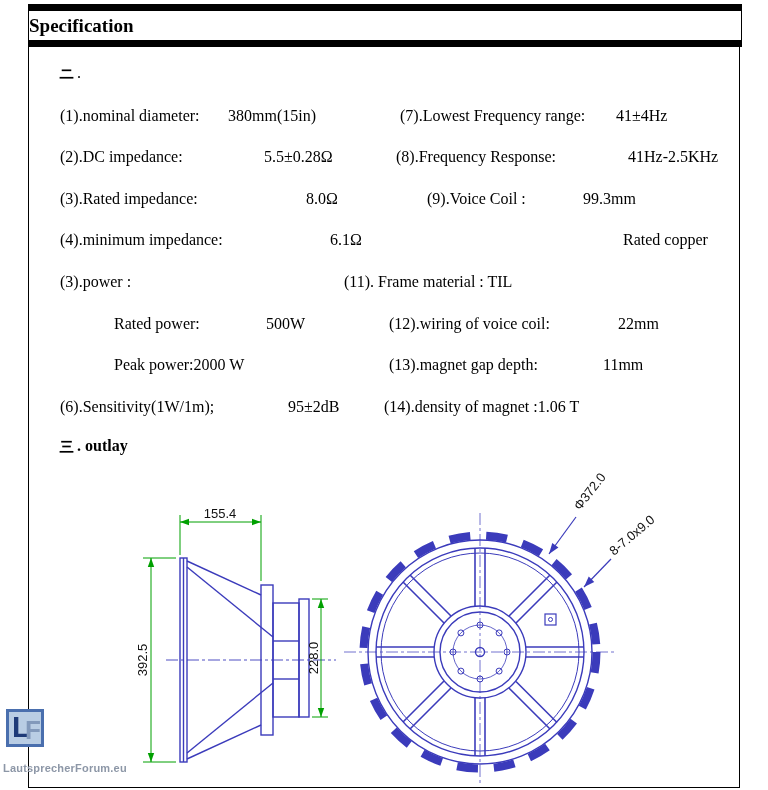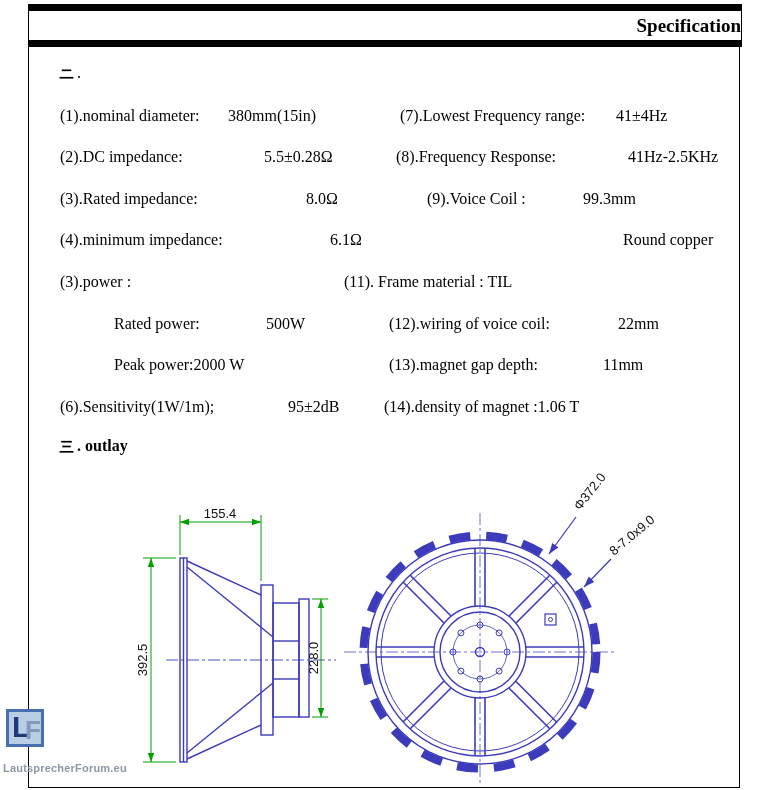--- a/index.html
+++ b/index.html
@@ -1,21 +1,21 @@
 <!DOCTYPE html>
 <html><head>
 <meta charset="utf-8">
 <style>
   html,body{margin:0;padding:0;background:#fff;}
   .page{position:relative;width:768px;height:790px;background:#fff;overflow:hidden;
         font-family:"Liberation Serif",serif;color:#000;}
   
   .spec-header{position:absolute;left:28px;top:4px;width:712px;height:29px;box-sizing:content-box;
         border-top:7px solid #000;border-bottom:7px solid #000;border-left:1px solid #000;border-right:1px solid #000;
-        display:flex;align-items:center;justify-content:flex-end;font-family:Liberation Serif, serif;}
+        display:flex;align-items:center;justify-content:flex-start;font-family:Liberation Serif, serif;}
   .spec-header .title{font-weight:bold;font-size:19px;}
   
   .content-box{position:absolute;left:28px;top:47px;width:712px;height:741px;box-sizing:border-box;
         border-left:1px solid #000;border-right:1px solid #000;border-bottom:1px solid #000;}
   
   .row{position:absolute;left:0;width:768px;height:22px;font-size:16px;padding-left:28px;}
   .frag{position:absolute;top:0;white-space:nowrap;}
   .section-label{position:absolute;font-size:16px;display:flex;align-items:center;gap:2px;}
   .section-label svg{display:block;}
   .bold{font-weight:bold;}
@@ -63,21 +63,21 @@
   </div>
   <div class="row" style="top:190px">
     <span class="frag" style="left:60px">(3).Rated impedance:</span>
     <span class="frag" style="left:306px">8.0Ω</span>
     <span class="frag" style="left:427px">(9).Voice Coil :</span>
     <span class="frag" style="left:583px">99.3mm</span>
   </div>
   <div class="row" style="top:231px">
     <span class="frag" style="left:60px">(4).minimum impedance:</span>
     <span class="frag" style="left:330px">6.1Ω</span>
-    <span class="frag" style="left:623px">Round copper</span>
+    <span class="frag" style="left:623px">Rated copper</span>
   </div>
   <div class="row" style="top:273px">
     <span class="frag" style="left:60px">(3).power :</span>
     <span class="frag" style="left:250px"></span>
     <span class="frag" style="left:344px">(11). Frame material : TIL</span>
     <span class="frag" style="left:600px"></span>
   </div>
   <div class="row" style="top:315px">
     <span class="frag" style="left:114px">Rated power:</span>
     <span class="frag" style="left:266px">500W</span>

